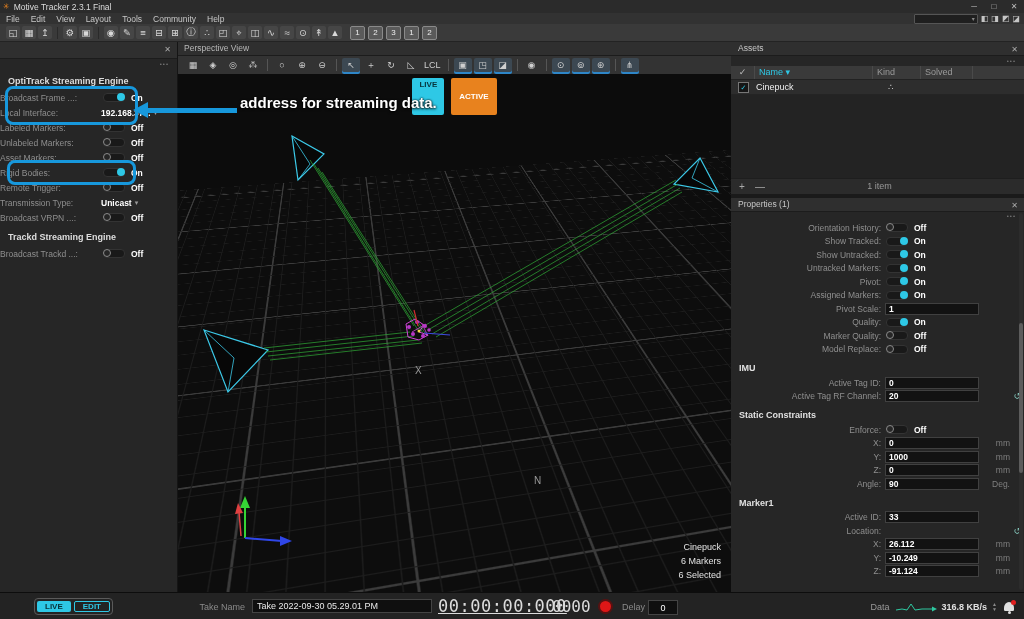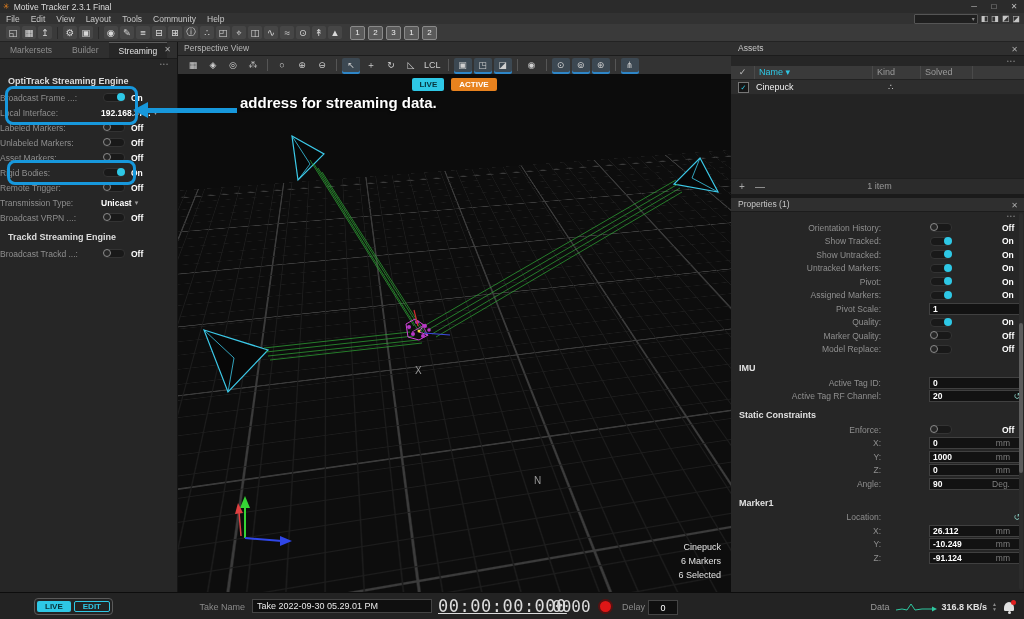--- a/index.html
+++ b/index.html
@@ -52,21 +52,21 @@
     background-image:
       repeating-linear-gradient(0deg,transparent 0 25px,#1d1d1d 25px 26px),
       repeating-linear-gradient(90deg,transparent 0 25px,#1d1d1d 25px 26px),
       repeating-linear-gradient(0deg,transparent 0 125px,#3b3b3b 125px 127px),
       repeating-linear-gradient(90deg,transparent 0 125px,#3b3b3b 125px 127px);
     transform:perspective(700px) rotateX(55deg) rotateZ(-12deg);transform-origin:50% 42%;}
   .scenesvg{position:absolute;left:0;top:0;width:553px;height:518px;}
   .axlbl{fill:#9a9a9a;font-size:10px;}
   .liveactive{position:absolute;left:0;top:4px;width:100%;display:flex;justify-content:center;gap:7px;}
   .btn-live{background:#2ec8e6;color:#06333c;font-weight:bold;font-size:8px;padding:2px 7px;border-radius:2px;}
-  .btn-active{background:#e8821e;color:#fff;font-weight:bold;font-size:8px;padding:2px 8px;border-radius:2px;}
+  .btn-active{background:#e8821e;color:#fff;font-weight:bold;font-size:8px;padding:14px 8px;border-radius:2px;}
   .sceneinfo{position:absolute;right:10px;bottom:10px;text-align:right;color:#e2e2e2;font-size:9px;line-height:14px;}
 
   
   #rightpanel{position:absolute;left:731px;top:42px;width:293px;height:550px;background:#1a1a1a;}
   .panel{position:absolute;left:0;width:293px;background:#262626;}
   #assets{top:0;height:152px;display:flex;flex-direction:column;}
   #props{top:156px;height:394px;}
   .pheader{height:13px;background:#2f2f2f;border-bottom:1px solid #1c1c1c;color:#c8c8c8;font-size:8.5px;line-height:13px;padding-left:7px;position:relative;flex:none;}
   .thead{height:13px;background:#3a3a3a;display:flex;align-items:center;border-bottom:1px solid #222;flex:none;}
   .thc{border-right:1px solid #4a4a4a;height:13px;line-height:13px;box-sizing:border-box;padding-left:4px;color:#9a9a9a;}
@@ -77,21 +77,21 @@
   .thc.c5{flex:1;border-right:none;}
   .trow{height:14px;background:#2d2d2d;display:flex;align-items:center;border-bottom:1px solid #242424;flex:none;}
   .cb{width:9px;height:9px;border:1px solid #777;background:#161616;color:#2ec8e6;font-size:7px;line-height:9px;text-align:center;margin:0 7px;flex:none;}
   .aname{width:111px;color:#f0f0f0;font-size:9px;}
   .kind{width:48px;text-align:center;color:#cfcfcf;font-size:9px;}
   .aempty{flex:1;background:#232323;}
   .afooter{height:15px;background:#2b2b2b;position:relative;flex:none;border-top:1px solid #1e1e1e;}
   .abtn{position:absolute;top:0;color:#aaa;font-size:10px;line-height:15px;}
   .acount{position:absolute;left:4px;right:0;text-align:center;color:#999;line-height:15px;}
   .pbody{position:absolute;left:0;top:13px;right:0;bottom:0;overflow:hidden;}
-  .prow{display:flex;align-items:center;height:13.5px;position:relative;gap:44px;}
+  .prow{display:flex;align-items:center;height:13.5px;position:relative;}
   .plabel{width:150px;text-align:right;color:#8f8f8f;font-size:8.5px;flex:none;}
   .pstate{margin-left:3px;font-size:8.5px;color:#fff;font-weight:bold;}
   .ibox{width:86px;height:10px;background:#121212;border:1px solid #404040;color:#fff;font-weight:bold;font-size:8.5px;
     line-height:10px;padding:0 3px;margin-left:4px;flex:none;overflow:hidden;}
   .ibox.small{width:34px;}
   .slider{width:44px;height:3px;border-radius:2px;background:linear-gradient(90deg,#9adfce,#1f8f7f);position:relative;margin:0 5px 0 6px;flex:none;}
   .slider i{position:absolute;left:58%;top:-3px;width:8px;height:8px;background:#fff;border-radius:50%;}
   .unit{position:absolute;right:14px;color:#7f7f7f;font-size:8.5px;}
   .undo{position:absolute;right:3px;color:#86c8bd;font-size:9px;}
   .ptitle{font-weight:bold;color:#e0e0e0;font-size:9px;padding:7px 0 3px 8px;}
@@ -221,26 +221,20 @@
     <span class="numbox">1</span>
         <span class="numbox">2</span>
         <span class="numbox">3</span>
         <span class="numbox">1</span>
         <span class="numbox">2</span>
       </span>
   </div>
 
   <div id="leftpanel">
     <div class="tabsrow">
-      <span style="display:flex">
-
-      <span class="tab">Markersets</span>
-          <span class="tab">Builder</span>
-          <span class="tab active">Streaming</span>
-        </span>
       <span class="panelclose">✕</span>
     </div>
     <div class="dotsrow">•••</div>
 
     <div class="stitle">OptiTrack Streaming Engine</div>
     <div>
 
         <div class="srow">
           <span class="slabel">Broadcast Frame ...:</span>
           <span class="toggle t-on">
@@ -652,20 +646,25 @@
 
               <span class="ibox">90</span>
               <span class="unit">Deg.</span>
 
             </div>
           </div>
 
         <div class="ptitle">Marker1</div>
         <div>
 
+            <div class="prow">
+              <span class="plabel">Active ID:</span>
+              <span class="ibox">33</span>
+
+            </div>
 
             <div class="prow">
               <span class="plabel">Location:</span>
 
               <span class="undo">↺</span>
             </div>
 
             <div class="prow">
               <span class="plabel">X:</span>
               <span class="ibox">26.112</span>

